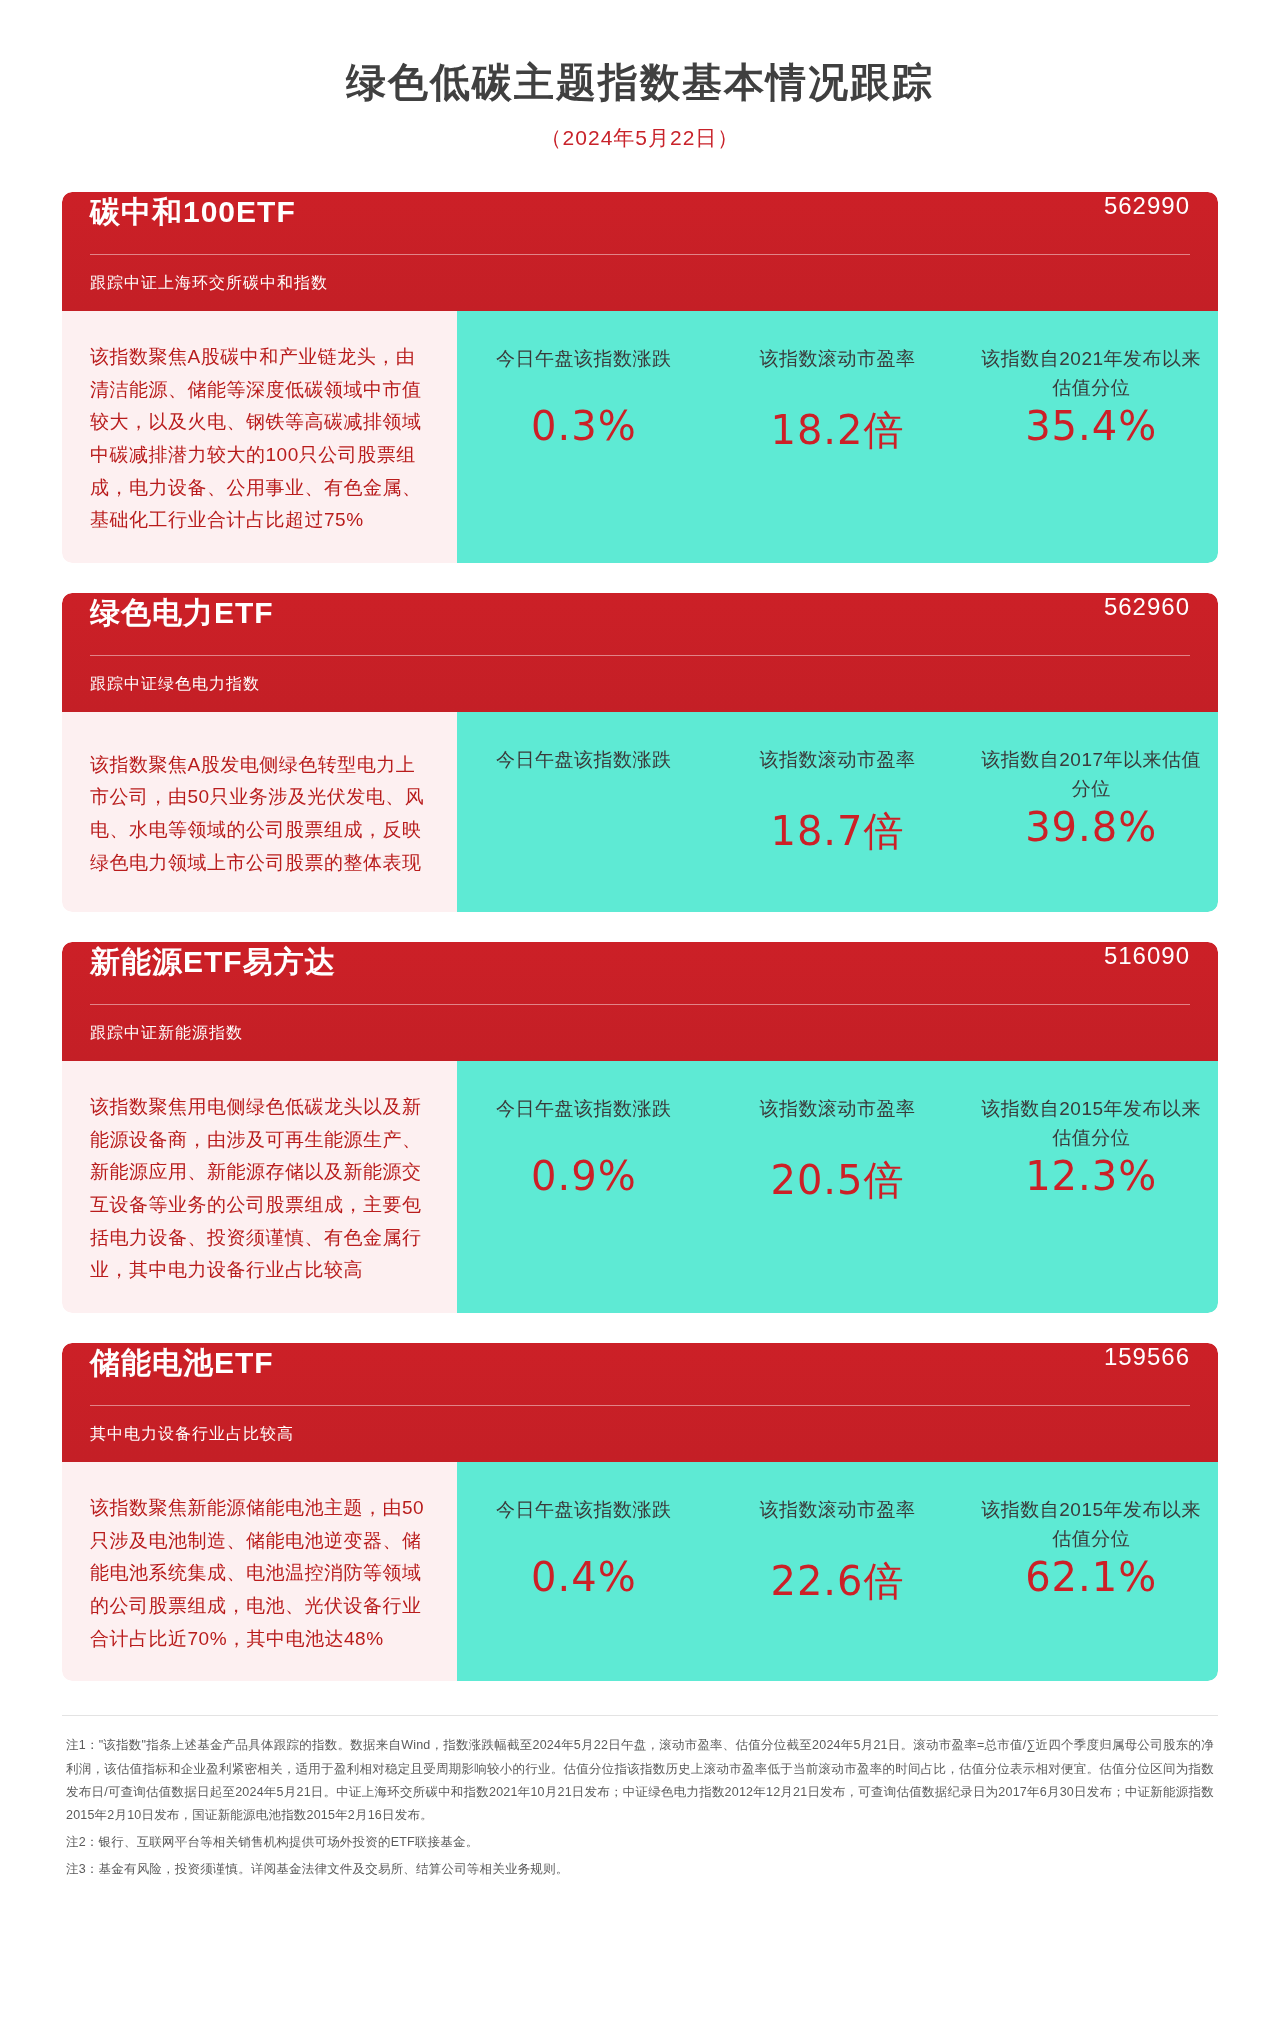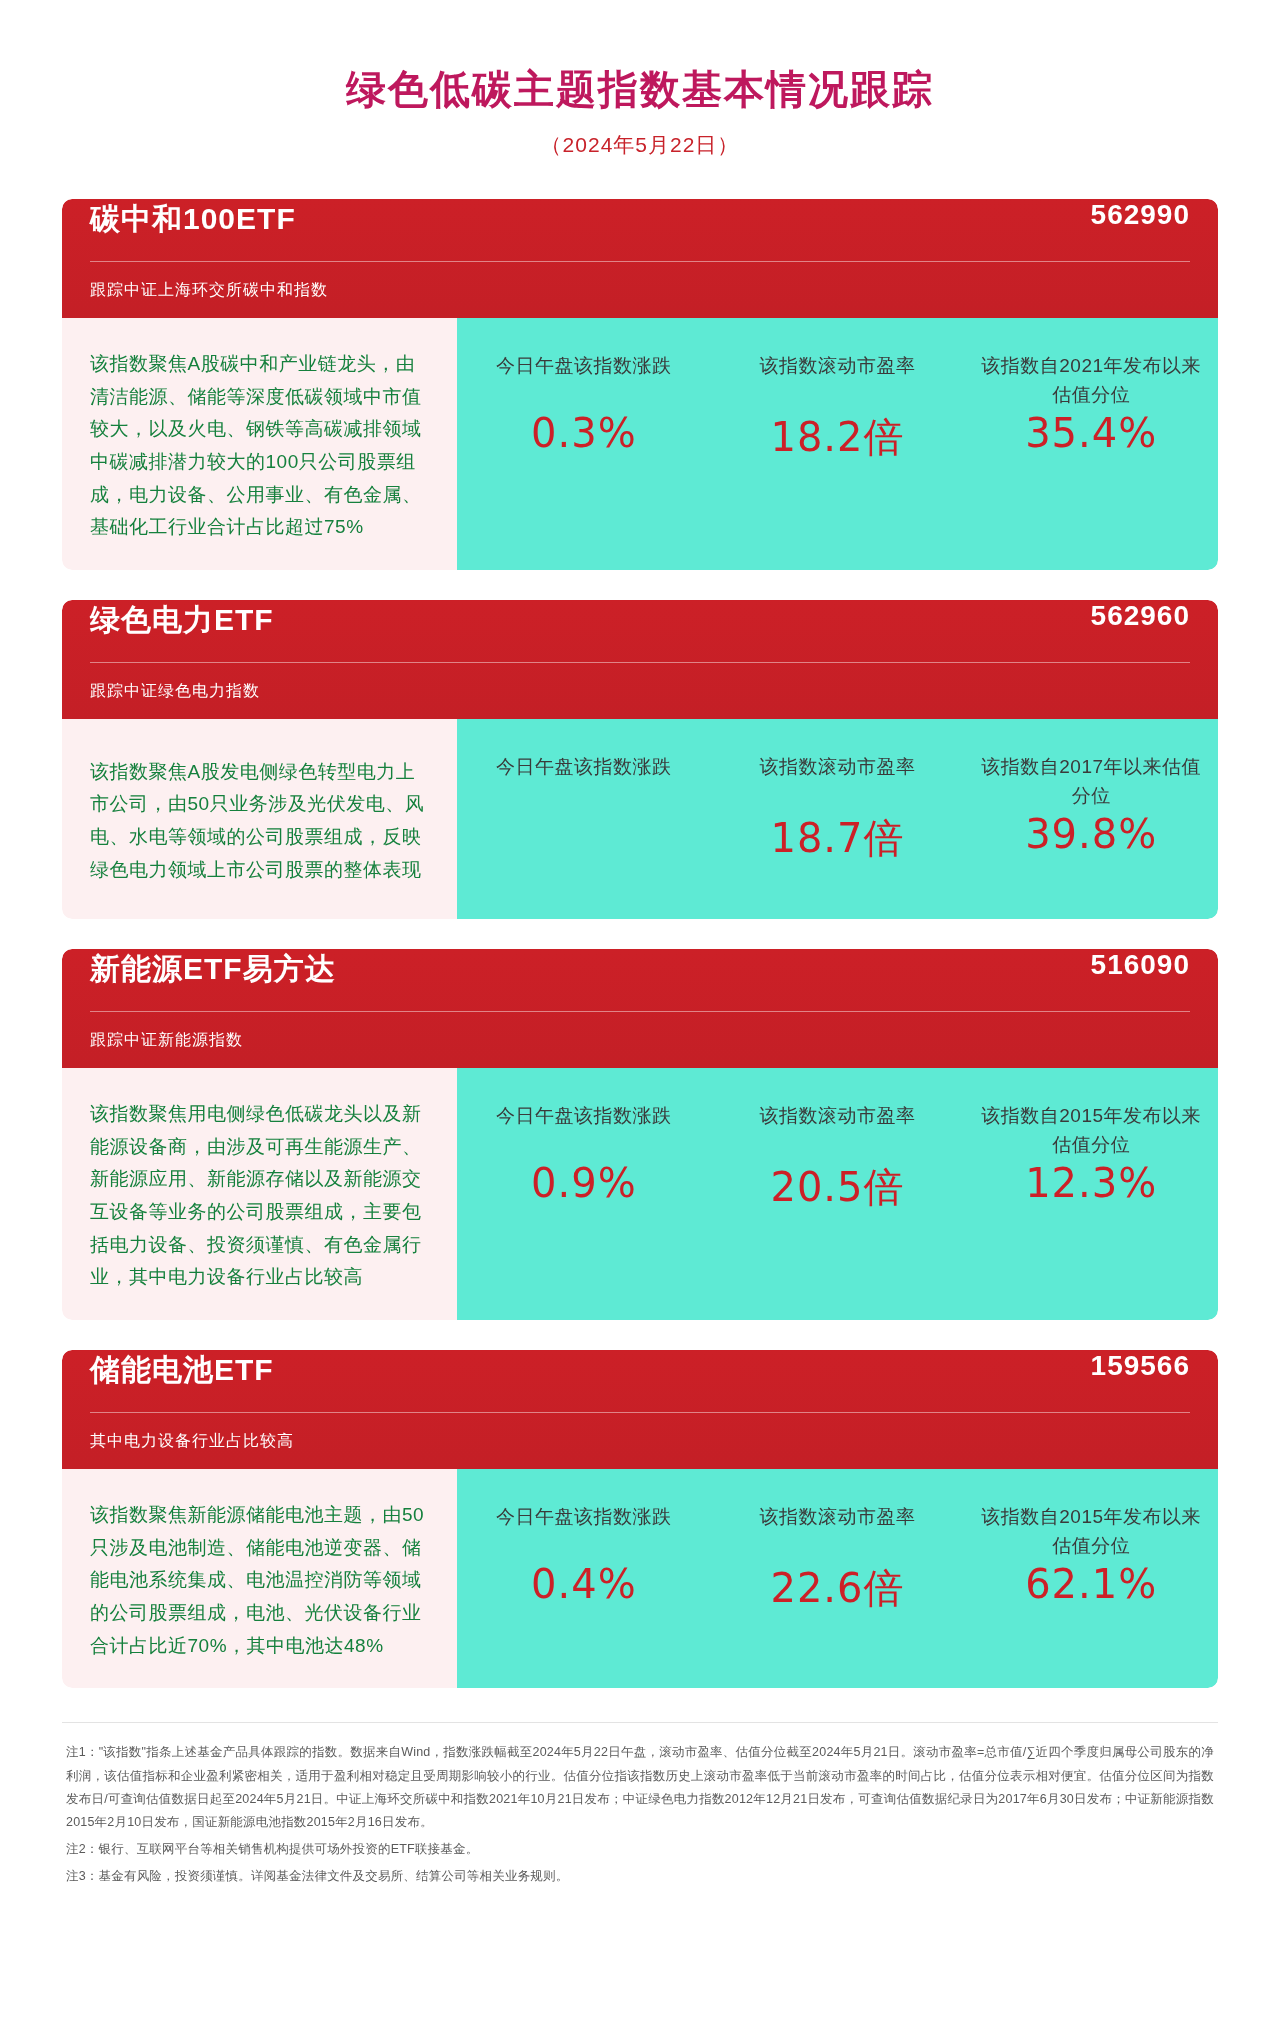--- a/index.html
+++ b/index.html
@@ -21,24 +21,24 @@
     background: #ffffff;
     position: relative;
   }
   
   .header {
     text-align: center;
     padding-top: 48px;
     padding-bottom: 10px;
   }
   .header h1 {
-    margin: 14px;
+    margin: 7px;
     font-size: 40px;
     font-weight: bold;
-    color: #be185d;
+    color: #404040;
     letter-spacing: 2px;
   }
   .header .subtitle {
     margin-top: 14px;
     font-size: 21px;
     color: #c8222a;
     letter-spacing: 1px;
   }
   
   .card {
@@ -62,22 +62,22 @@
     justify-content: space-between;
     height: 62px;
     border-bottom: 1px solid rgba(255,255,255,0.45);
   }
   .card-title {
     font-size: 30px;
     font-weight: bold;
     letter-spacing: 1px;
   }
   .card-code {
-    font-size: 28px;
-    font-weight: bold;
+    font-size: 24px;
+    font-weight: normal;
     letter-spacing: 1px;
   }
   .card-sub {
     height: 56px;
     display: flex;
     align-items: center;
     font-size: 16px;
     letter-spacing: 1px;
   }
   .card-body {
@@ -86,21 +86,21 @@
     background: #fdf0f1;
     border-radius: 0 0 10px 10px;
     min-height: 200px;
   }
   .desc {
     width: 395px;
     box-sizing: border-box;
     padding: 30px 26px 26px 28px;
     font-size: 19px;
     line-height: 1.72;
-    color: #15803d;
+    color: #b91c1c;
     letter-spacing: 0.5px;
     display: flex;
     align-items: center;
   }
   .metrics {
     flex: 1;
     display: flex;
     background: #5eead4;
     border-radius: 0 0 10px 0;
   }

